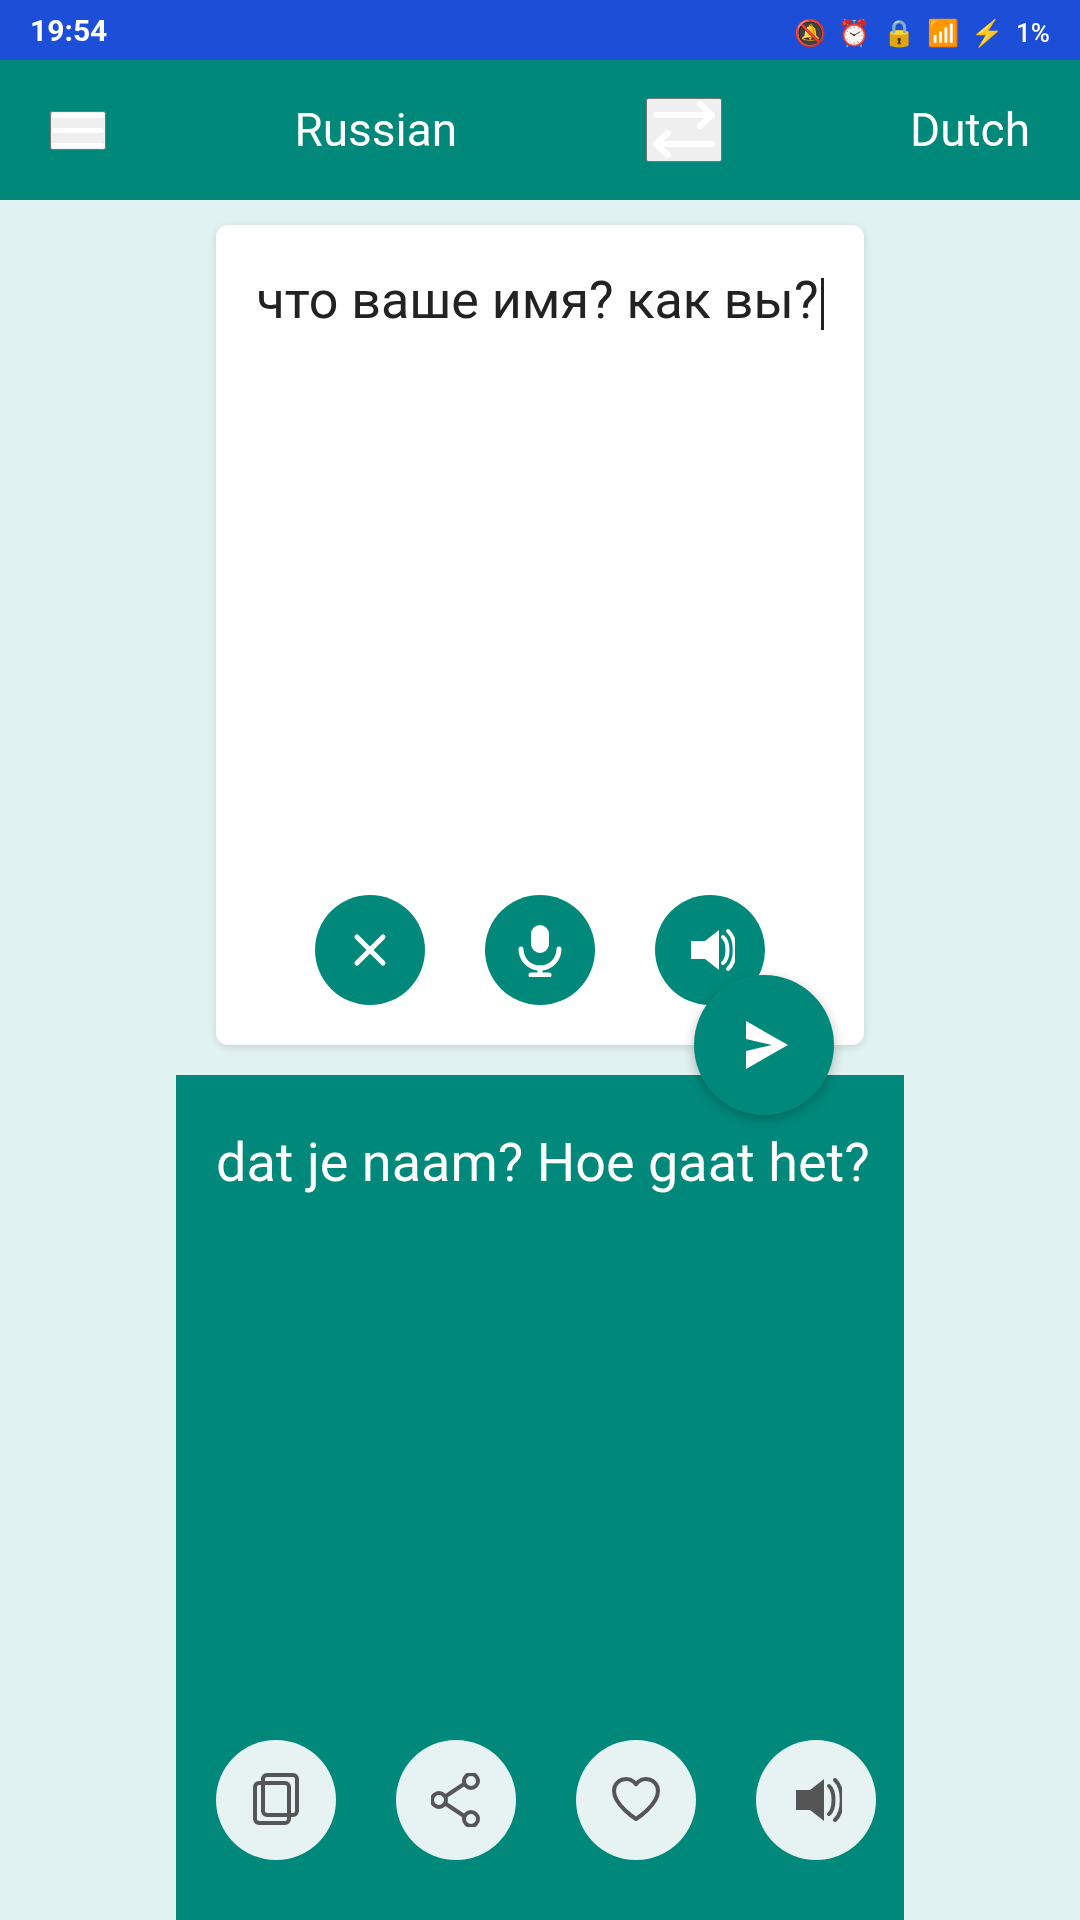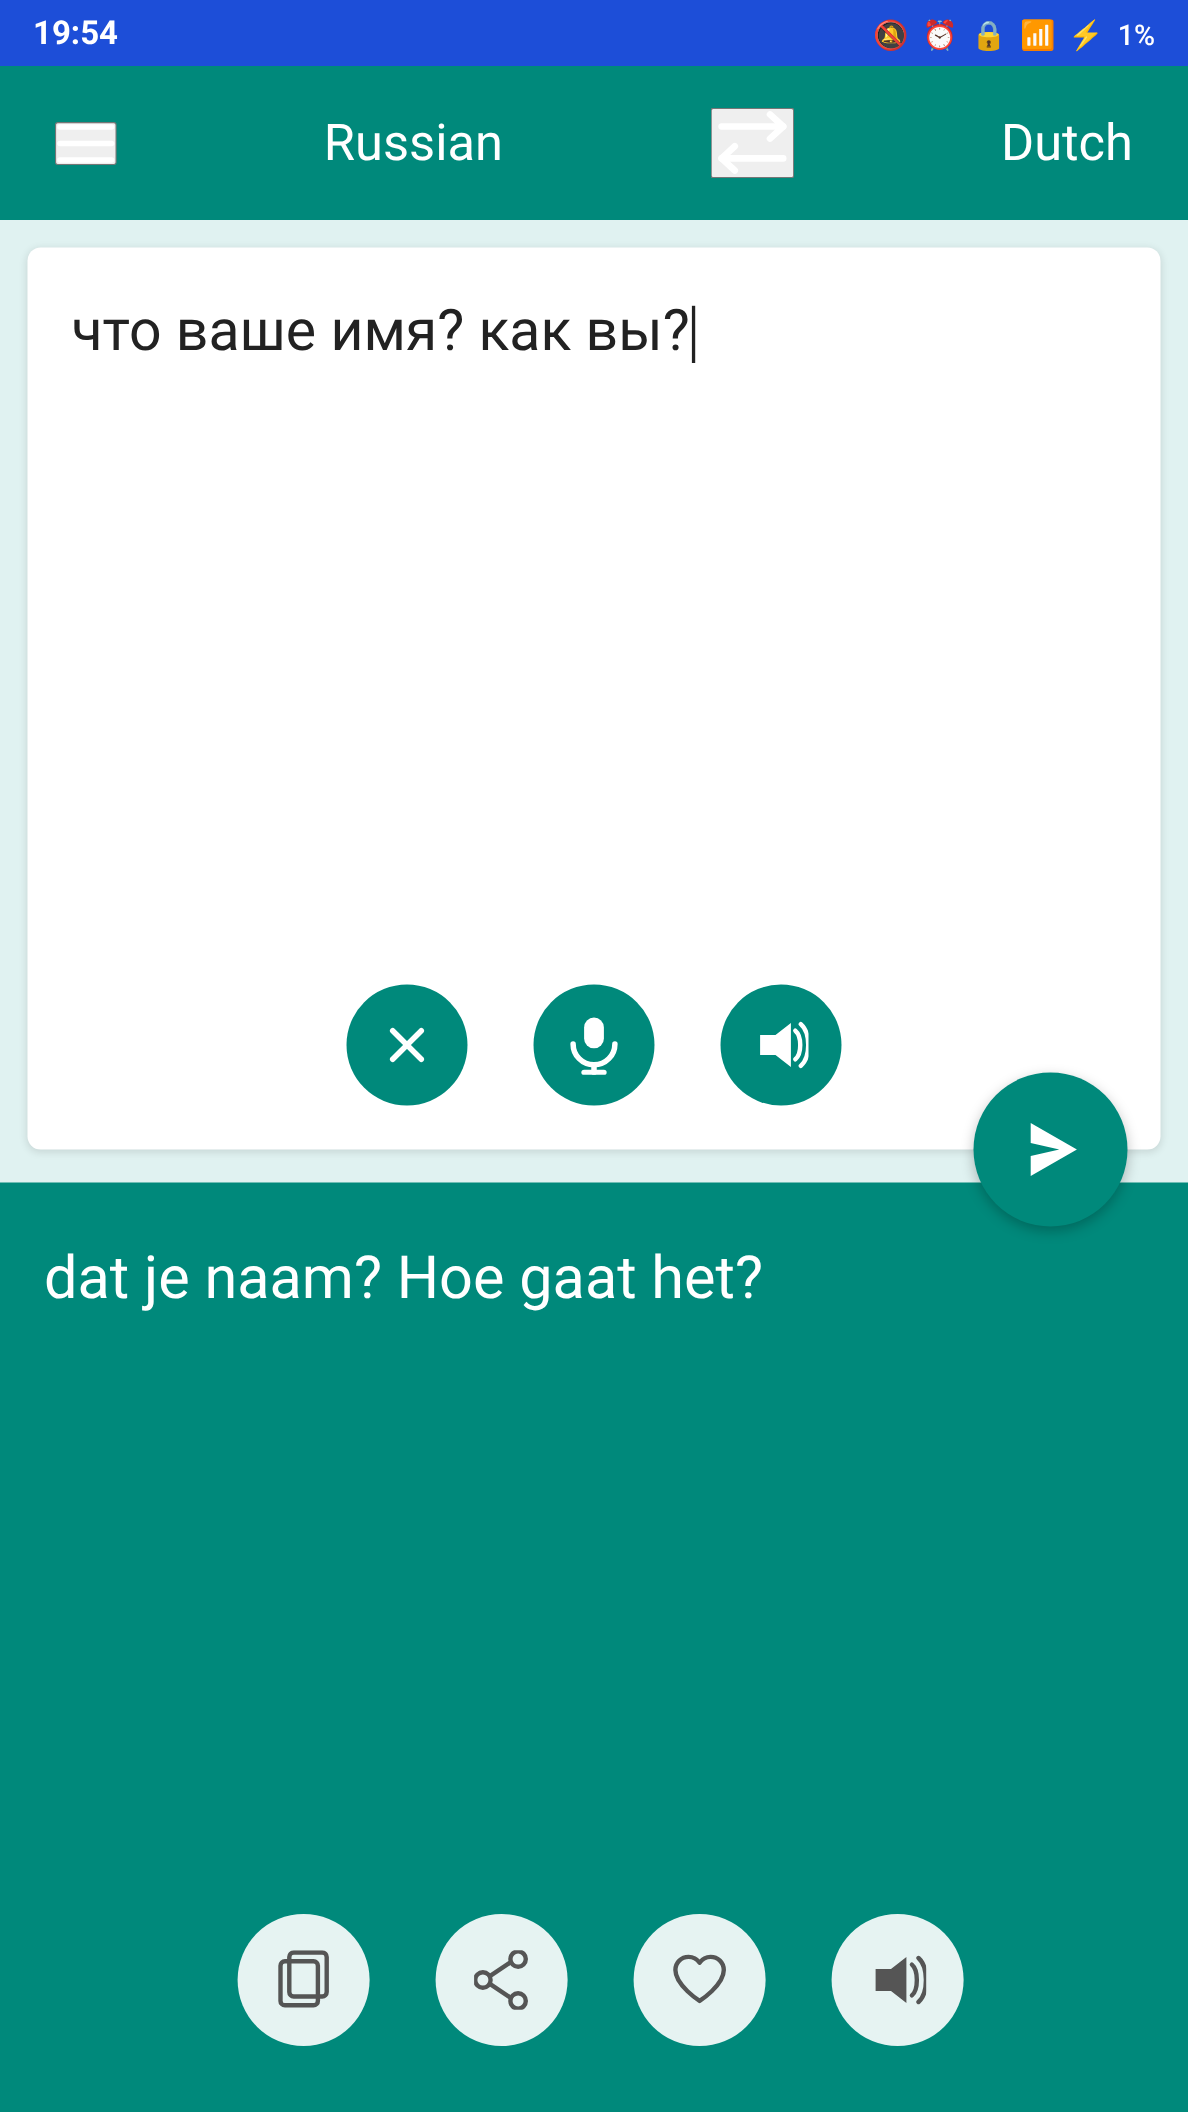--- a/index.html
+++ b/index.html
@@ -63,20 +63,21 @@
       font-size: 52px;
       cursor: pointer;
     }
 
     
     .main {
       width: 100%;
       height: calc(1920px - 60px - 140px);
       display: flex;
       flex-direction: column;
+      align-items: center;
     }
 
     
     .input-area {
       background: #fff;
       flex: 0 0 820px;
       position: relative;
       margin: 25px 25px 0 25px;
       border-radius: 12px;
       box-shadow: 0 2px 8px rgba(0,0,0,0.12);

